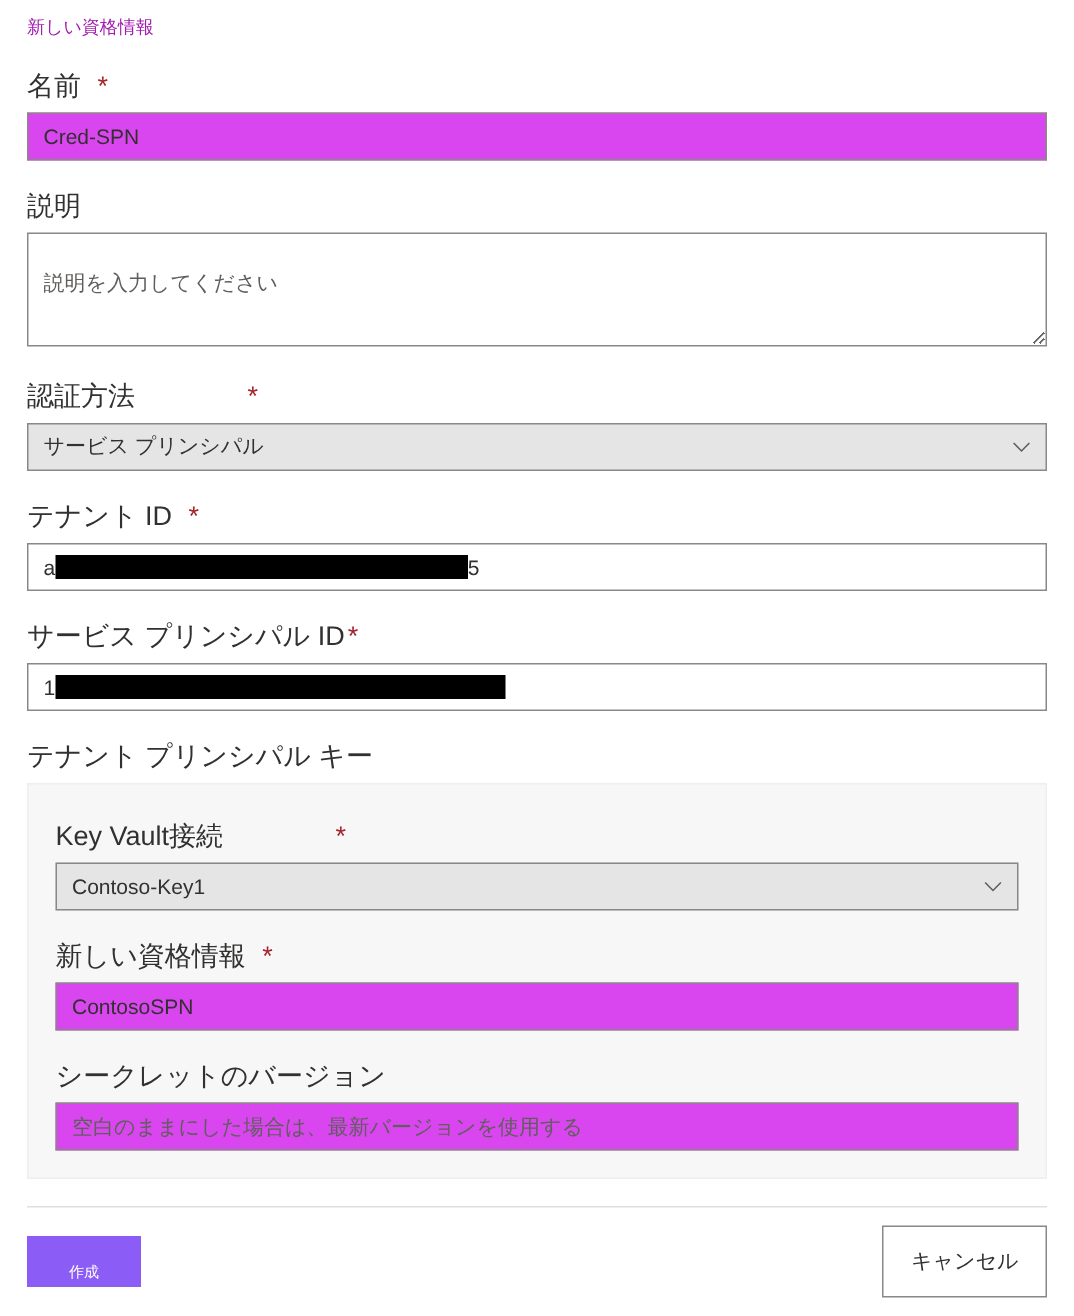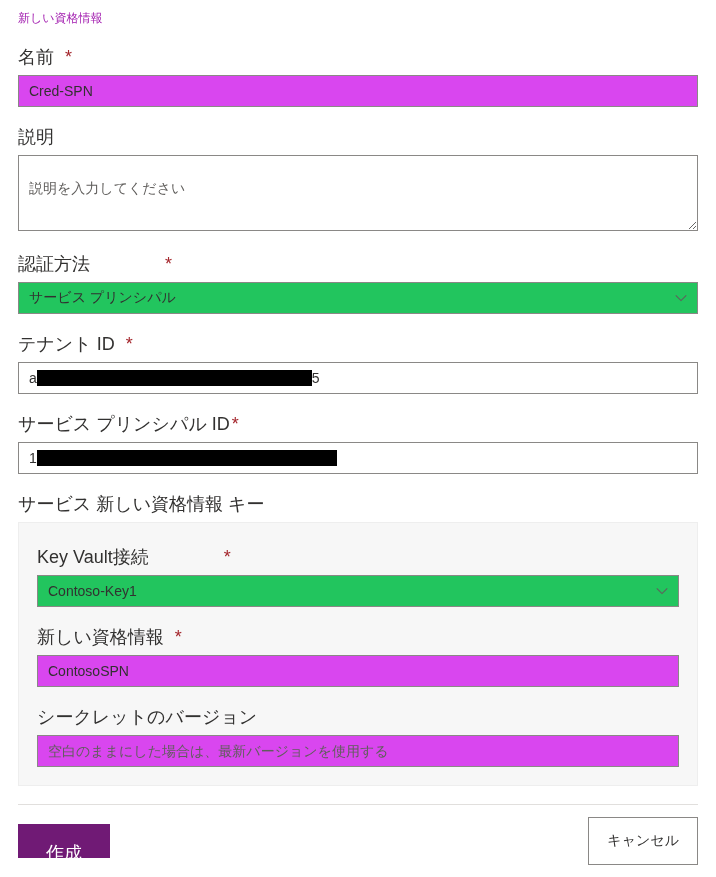--- a/index.html
+++ b/index.html
@@ -77,21 +77,21 @@
       width: 100%;
     }
     .select-input {
       width: 100%;
       height: 32px;
       border: 1px solid #8a8886;
       padding: 0 36px 0 10px;
       font-size: 14px;
       font-family: inherit;
       color: #323130;
-      background: #22c55e;
+      background: #e5e5e5;
       display: flex;
       align-items: center;
       cursor: pointer;
     }
     .chevron {
       position: absolute;
       right: 10px;
       top: 50%;
       transform: translateY(-50%);
       pointer-events: none;
@@ -131,26 +131,26 @@
       left: 18px;
       right: 18px;
       bottom: 12px;
       border-top: 1px solid #e1dfdd;
       padding-top: 12px;
       display: flex;
       justify-content: space-between;
       align-items: center;
     }
     .btn-primary {
-      background: #701a75;
+      background: #8b5cf6;
       color: #fff;
       border: none;
       height: 32px;
       padding: 17px 28px;
-      font-size: 18px;
+      font-size: 10px;
       font-family: inherit;
       cursor: pointer;
     }
     .btn-secondary {
       background: #fff;
       color: #323130;
       border: 1px solid #8a8886;
       height: 48px;
       padding: 0 18px;
       font-size: 14px;
@@ -209,21 +209,21 @@
   <label class="field-label">
     <span>サービス プリンシパル ID</span><span class="req-tight">*</span>
   </label>
   <div class="redacted-input">
     <span>1</span>
     <span class="redacted-bar" style="width:300px"></span>
   </div>
 </div>
 
 <div class="field">
-  <label class="field-label">サービス 新しい資格情報 キー</label>
+  <label class="field-label">テナント プリンシパル キー</label>
   <div class="key-section">
 
     <div class="field">
       <label class="field-label">
         <span>Key Vault接続</span>
         <span class="req-wide">*</span>
       </label>
       <div class="select-wrap">
         <div class="select-input">
           <span>Contoso-Key1</span>

